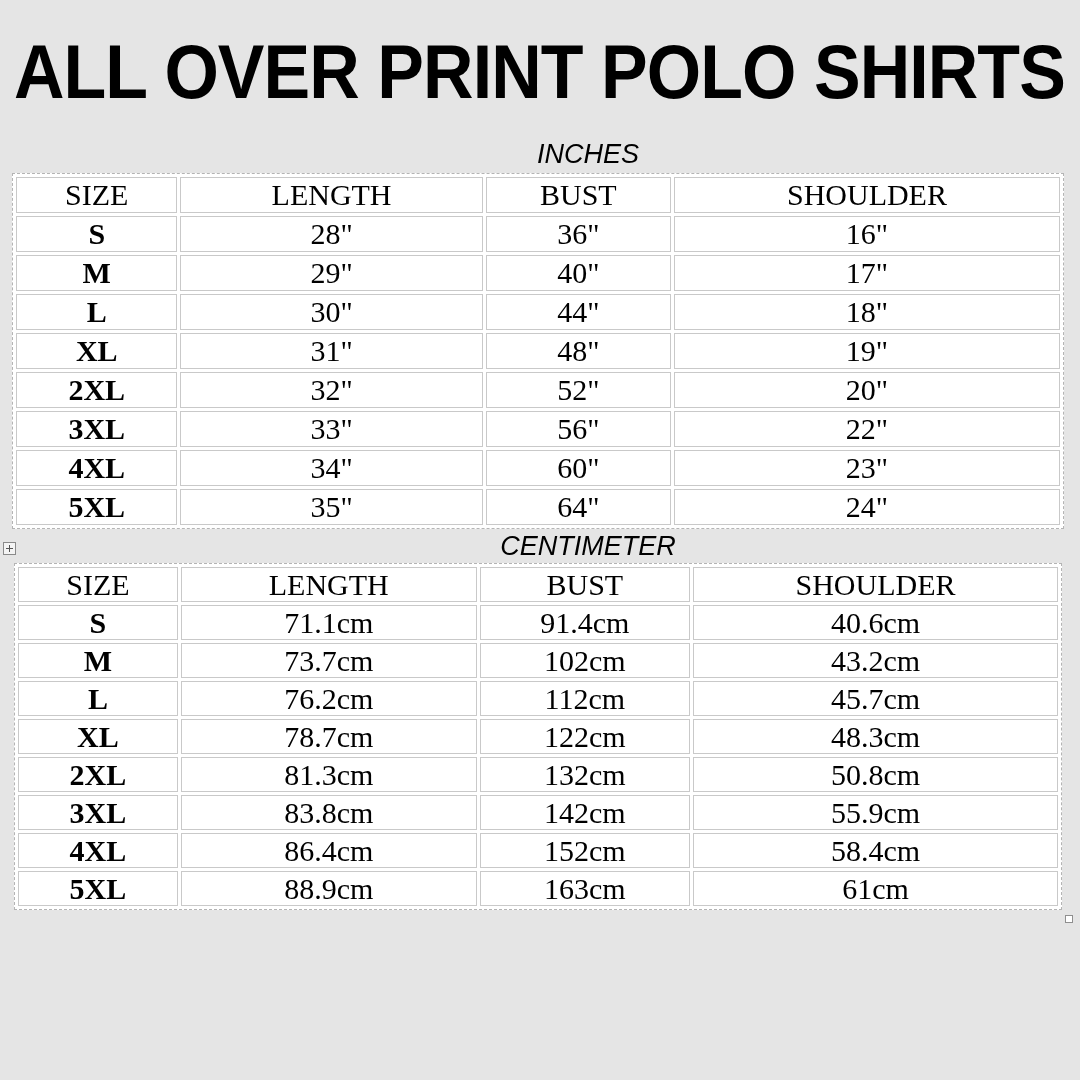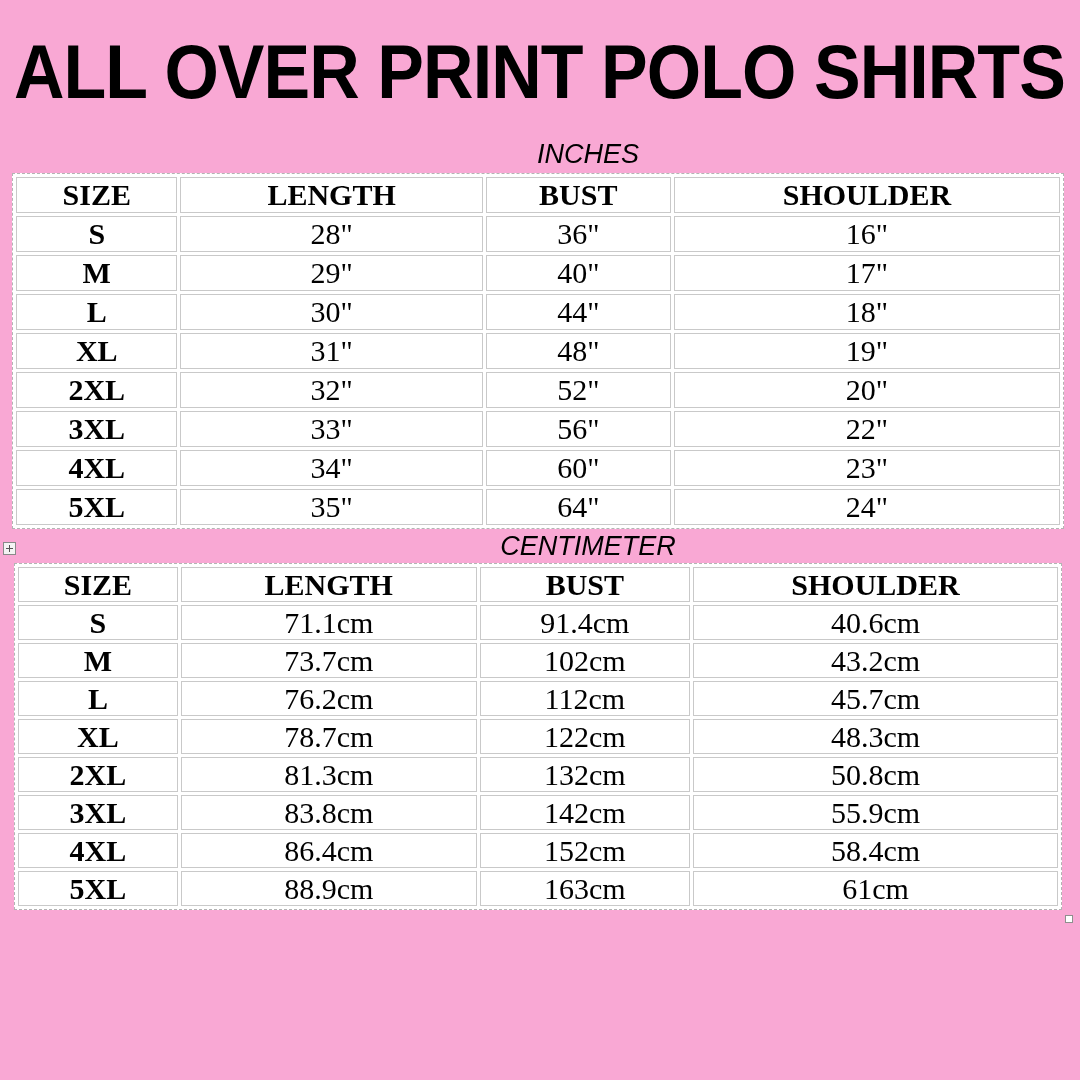--- a/index.html
+++ b/index.html
@@ -1,18 +1,18 @@
 <!DOCTYPE html>
 <html><head>
 <meta charset="utf-8">
 <style>
   html,body { margin:0; padding:0; background:#fff; }
   .page {
     position:relative; width:1080px; height:1080px;
-    background:#f9a8d4; overflow:hidden;
+    background:#e5e5e5; overflow:hidden;
     font-family:"Liberation Serif", serif; color:#000;
   }
   .title {
     position:absolute; left:14px; top:34px;
     font-family:"Liberation Sans", sans-serif;
     font-weight:bold; font-size:76px; line-height:1;
     letter-spacing:-1px; white-space:nowrap;
     transform:scaleX(0.92); transform-origin:left center;
     color:#000;
   }
@@ -38,21 +38,21 @@
   }
   table.sizes th, table.sizes td {
     border:1px solid #c9c9c9;
     background:#fff;
     text-align:center; vertical-align:middle;
     padding:0; line-height:1;
     font-size:30px; overflow:hidden; white-space:nowrap;
   }
   .wrap-inches th, .wrap-inches td { height:34px; }
   .wrap-cm th,     .wrap-cm td     { height:33px; }
-  table.sizes th { font-weight:bold; }
+  table.sizes th { font-weight:normal; }
   table.sizes td.size-col { font-weight:bold; }
 
   
   .wrap-inches col.c1 { width:15.6%; } .wrap-inches col.c2 { width:29.2%; }
   .wrap-inches col.c3 { width:17.9%; } .wrap-inches col.c4 { width:37.3%; }
   .wrap-cm col.c1 { width:15.5%; } .wrap-cm col.c2 { width:28.7%; }
   .wrap-cm col.c3 { width:20.4%; } .wrap-cm col.c4 { width:35.4%; }
 
   
   .move-handle {

